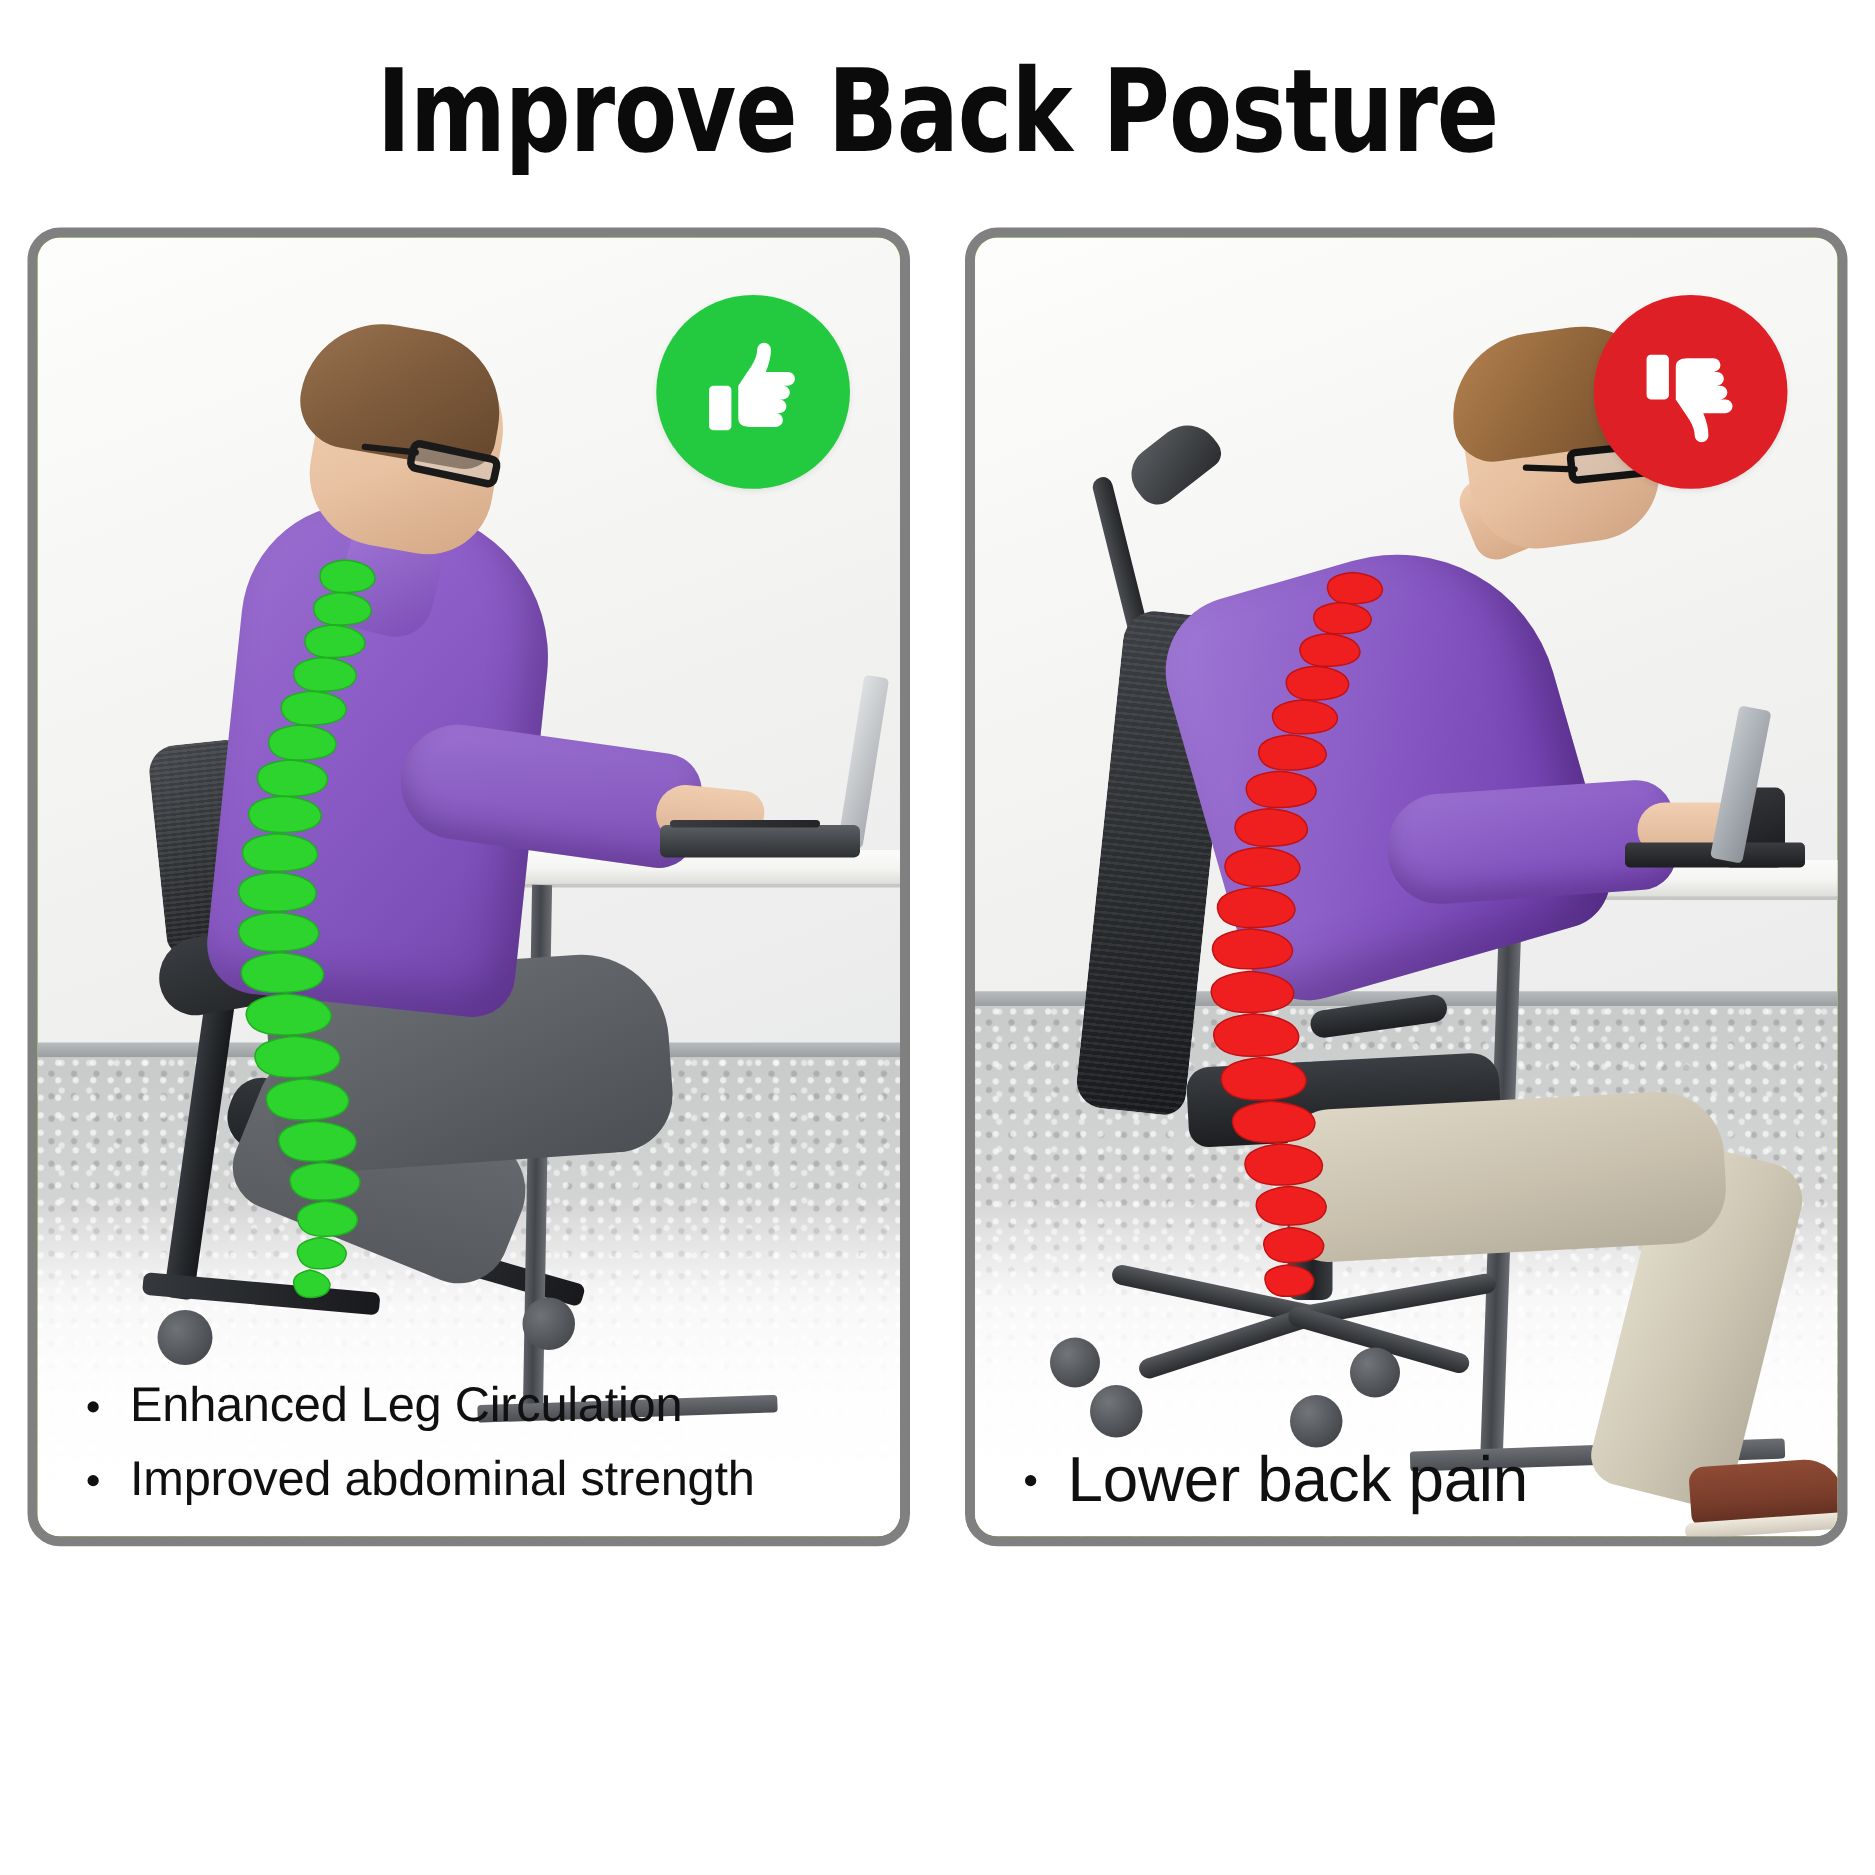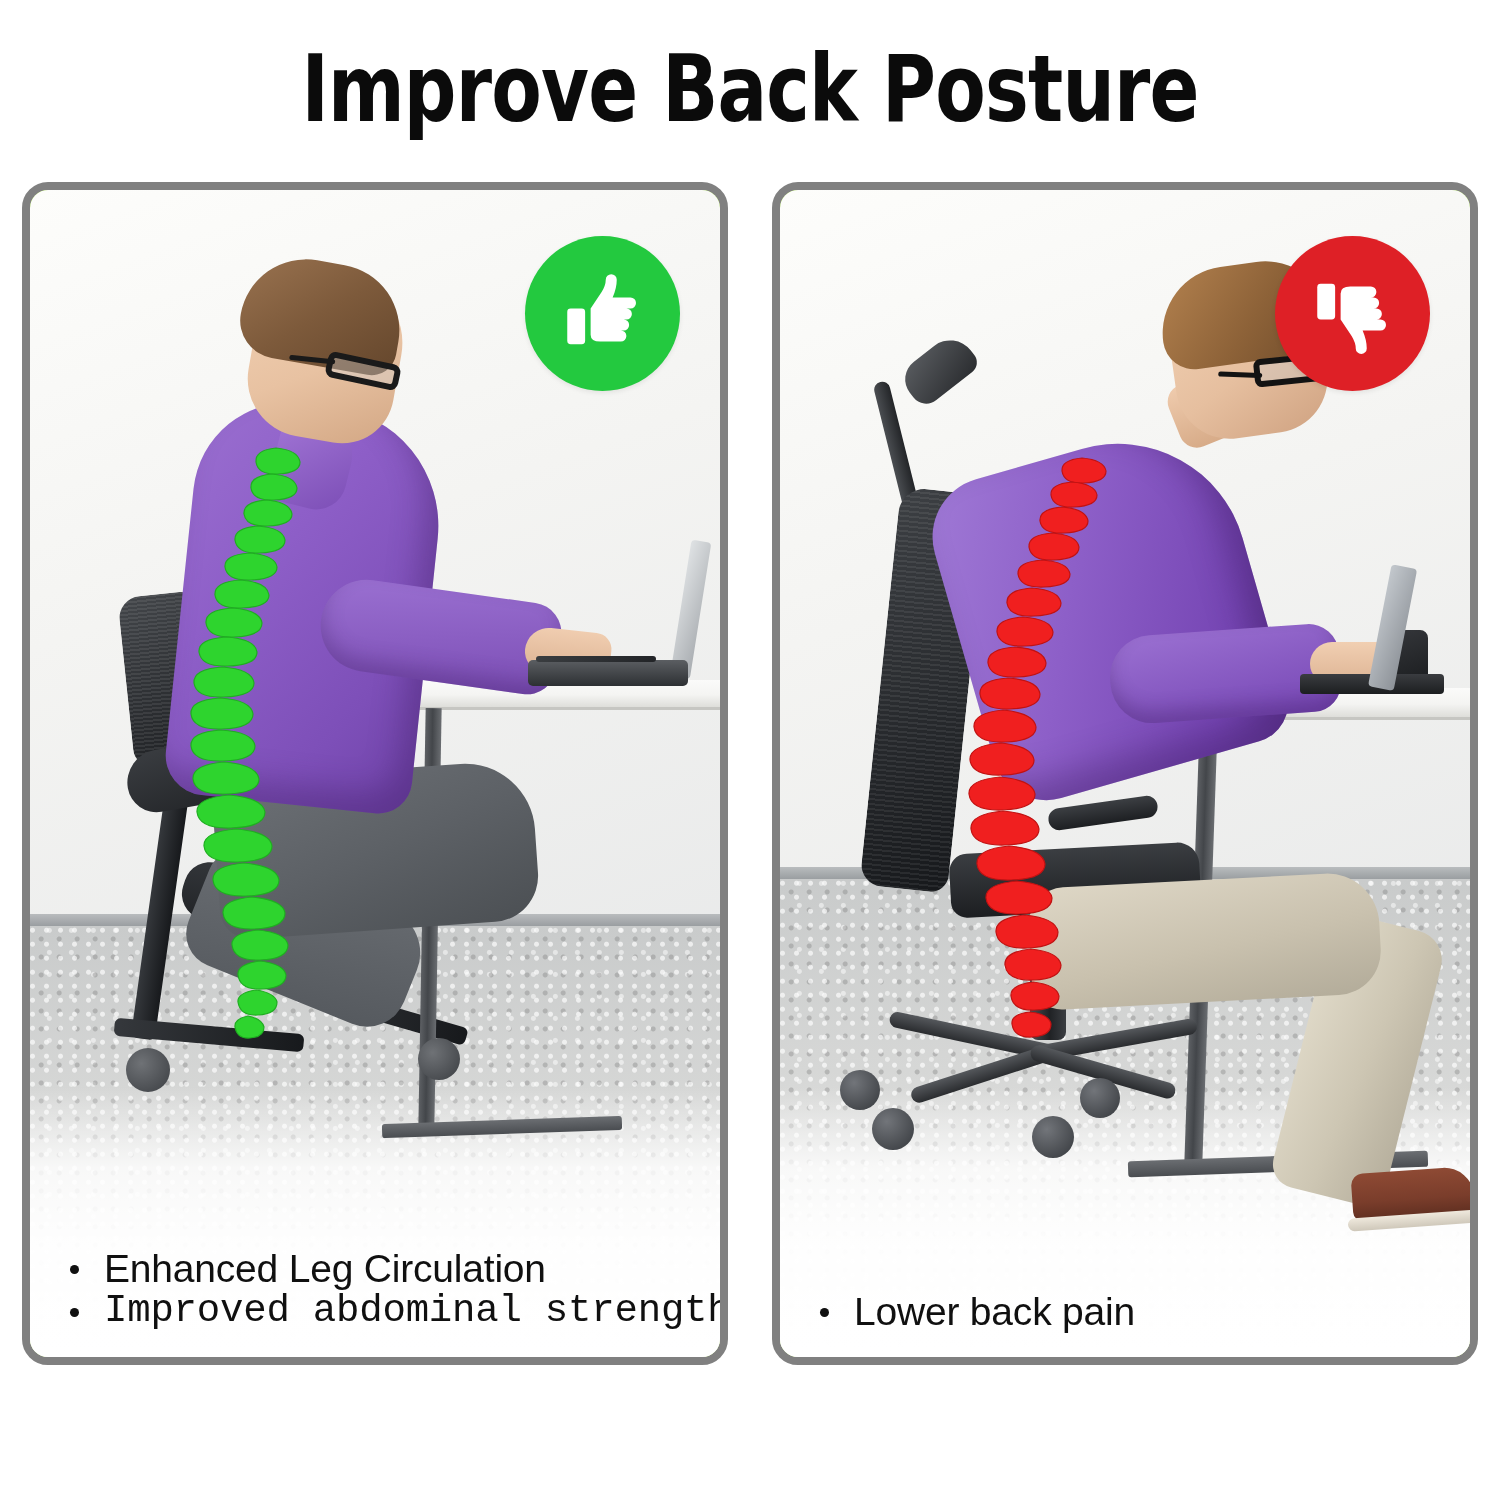--- a/index.html
+++ b/index.html
@@ -25,21 +25,21 @@
     color:#0b0b0b;
     transform:scaleX(0.80);
     transform-origin:50% 50%;
     white-space:nowrap;
   }
 
   
   .panel{
     position:absolute;
     top:182px;
-    height:1183px;
+    height:1055px;
     border:8px solid #808080;
     border-radius:26px;
     overflow:hidden;
     background:#84cc16;
   }
   .panel--left  { left:22px;  width:706px; }
   .panel--right { left:772px; width:706px; }
 
   .photo{ position:absolute; inset:0; overflow:hidden; }
 
@@ -78,28 +78,28 @@
   .caption li{
     list-style:none;
     position:relative;
     padding-left:38px;
     font-size:39px;
     line-height:43px;
     color:#101010;
     white-space:nowrap;
     letter-spacing:-.2px;
   }
-  .caption li + li{ margin-top:0;font-family:Liberation Mono, monospace; }
+  .caption li + li{ margin-top:16px; }
   .caption li::before{
     content:"";
     position:absolute; left:4px; top:18px;
     width:9px; height:9px; border-radius:50%;
     background:#101010;
   }
-  .panel--right .caption li{ font-size:39px; }
+  .panel--right .caption li{ font-size:51px; }
 
   
   .badge{
     position:absolute; top:46px; right:40px;
     width:155px; height:155px; border-radius:50%;
     z-index:25;
     display:flex; align-items:center; justify-content:center;
     box-shadow:0 2px 5px rgba(0,0,0,.08);
   }
   .badge--good{ background:#23c93f; }

